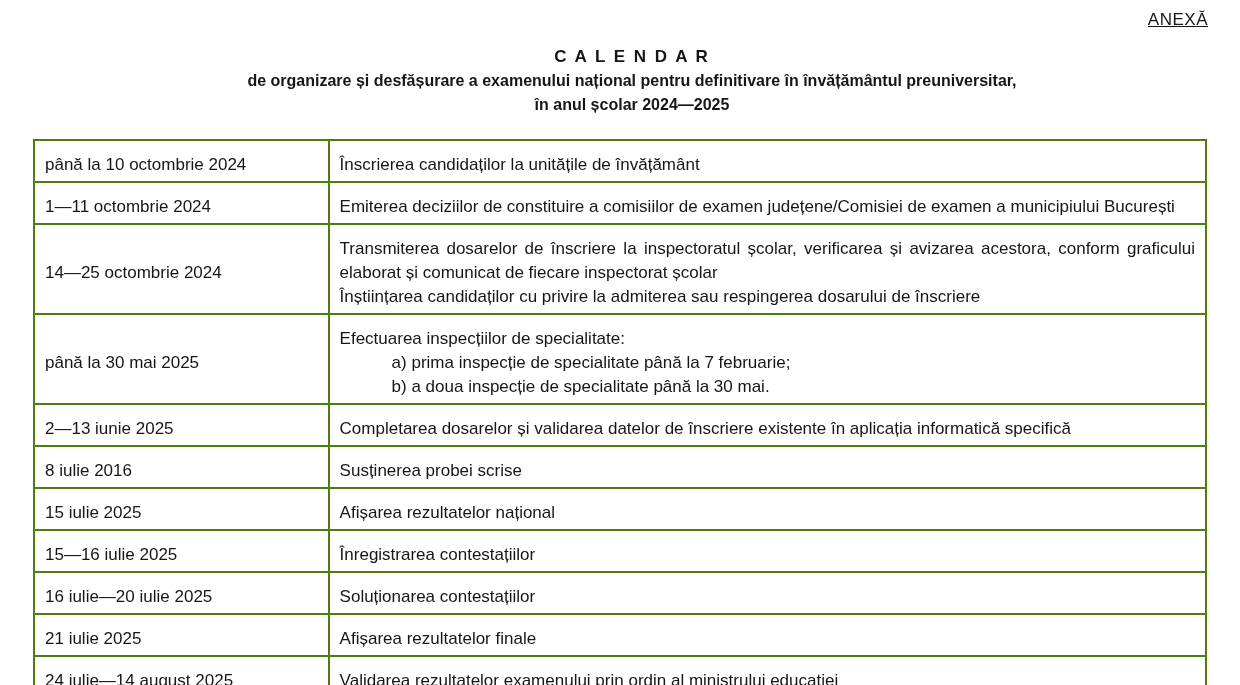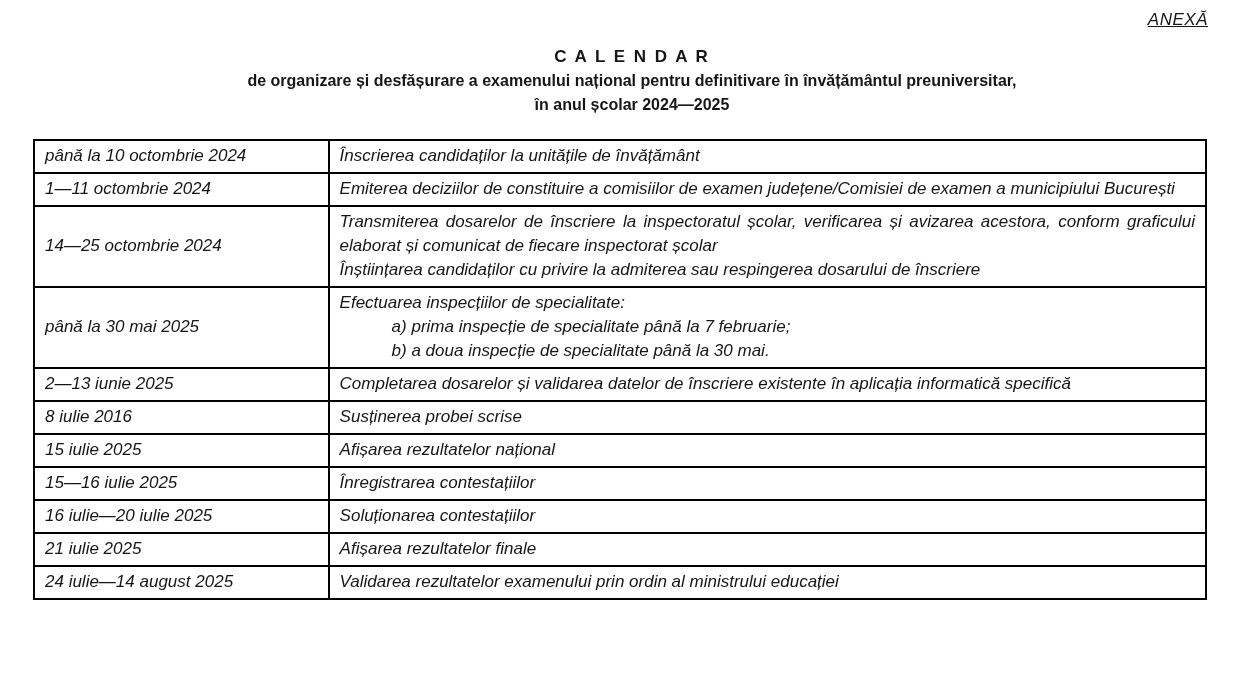--- a/index.html
+++ b/index.html
@@ -13,21 +13,20 @@
     position: relative;
     width: 1240px;
     height: 685px;
     background: #ffffff;
     overflow: hidden;
   }
   .annex-line {
     text-align: right;
     padding: 10px 32px 0 0;
     font-size: 17px;
-    font-style: italic;
     text-decoration: underline;
     letter-spacing: 0.5px;
   }
   .title-block {
     text-align: center;
     margin-top: 15px;
     margin-left: 24px;
   }
   .title-heading {
     font-size: 17px;
@@ -40,26 +39,25 @@
     font-weight: 700;
     line-height: 24px;
   }
   table.calendar {
     border-collapse: collapse;
     margin: 22px 0 0 33px;
     width: 1174px;
     table-layout: fixed;
   }
   table.calendar td {
-    border: 2px solid #000000;
+    border: 2px solid #4d7c0f;
     font-size: 17px;
     line-height: 24px;
     vertical-align: middle;
-    padding: 3px 10px 4px 10px;
-    font-style: italic;
+    padding: 12px 10px 4px 10px;
   }
   td.date-cell {
     width: 277px;
   }
   td.activity-cell {
     width: 825px;
   }
   .activity-line { }
   .activity-line.justified { text-align: justify; }
   .activity-line.indented { padding-left: 52px; }

